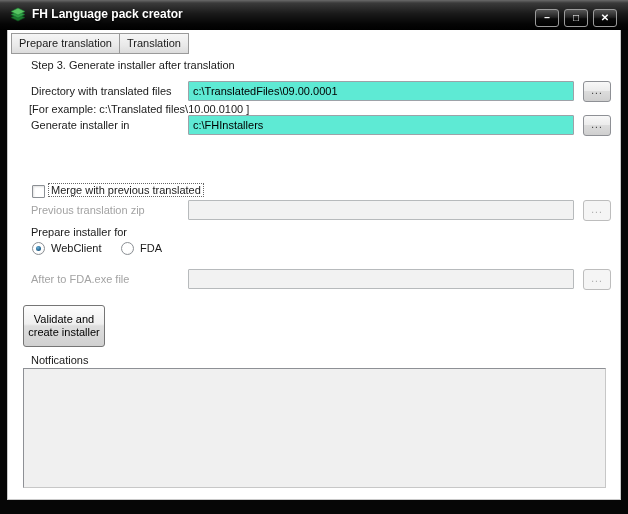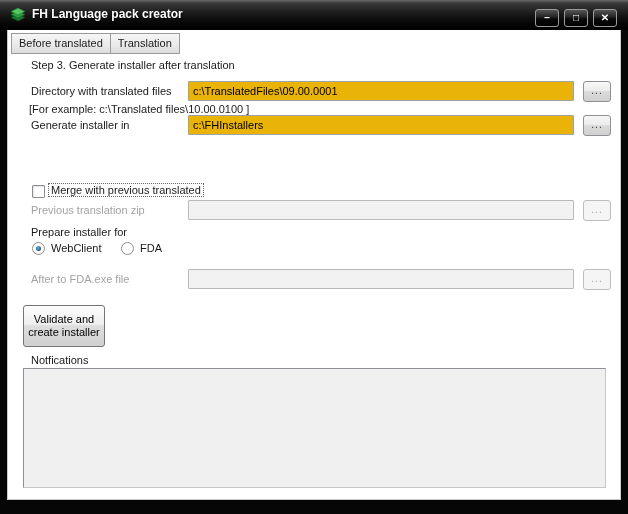--- a/index.html
+++ b/index.html
@@ -50,21 +50,21 @@
     height:23px; line-height:22px; background:#fff; border-bottom:1px solid #fff;
     position:relative; z-index:2;
   }
 
   
   .lbl { position:absolute; font-size:11px; color:#1a1a1a; white-space:nowrap; }
   .lbl.disabled { color:#a3a3a3; }
 
   .tbox {
     position:absolute; width:386px; height:20px;
-    border:1px solid #9da2a8; background:#eab308;
+    border:1px solid #9da2a8; background:#5eead4;
     font-family:"Liberation Sans",sans-serif; font-size:11px; color:#000;
     padding:2px 4px; border-radius:1px;
   }
   .tbox:disabled, .tbox.disabled {
     background:#f2f2f2; border-color:#b7babc; color:#7a7a7a;
   }
 
   .browse {
     position:absolute; width:28px; height:21px;
     border:1px solid #8e9095; border-radius:3px;
@@ -131,21 +131,21 @@
     <div class="win-controls">
       <div class="winbtn"><span>–</span></div>
       <div class="winbtn"><span>□</span></div>
       <div class="winbtn"><span>✕</span></div>
     </div>
   </div>
 
   <div class="content">
 
     <div class="tabstrip">
-      <div class="tab">Before translated</div>
+      <div class="tab">Prepare translation</div>
       <div class="tab">Translation</div>
     </div>
 
     <div class="lbl" style="left:23px; top:29px;">Step 3. Generate installer after translation</div>
 
     <div class="lbl" style="left:23px; top:55px;">Directory with translated files</div>
     <input class="tbox" style="left: 180px; top: 51px;" type="text" value="c:\TranslatedFiles\09.00.0001">
     <div class="browse" style="left:575px; top:51px;">...</div>
 
     <div class="lbl" style="left:21px; top:73px;">[For example: c:\Translated files\10.00.0100 ]</div>

